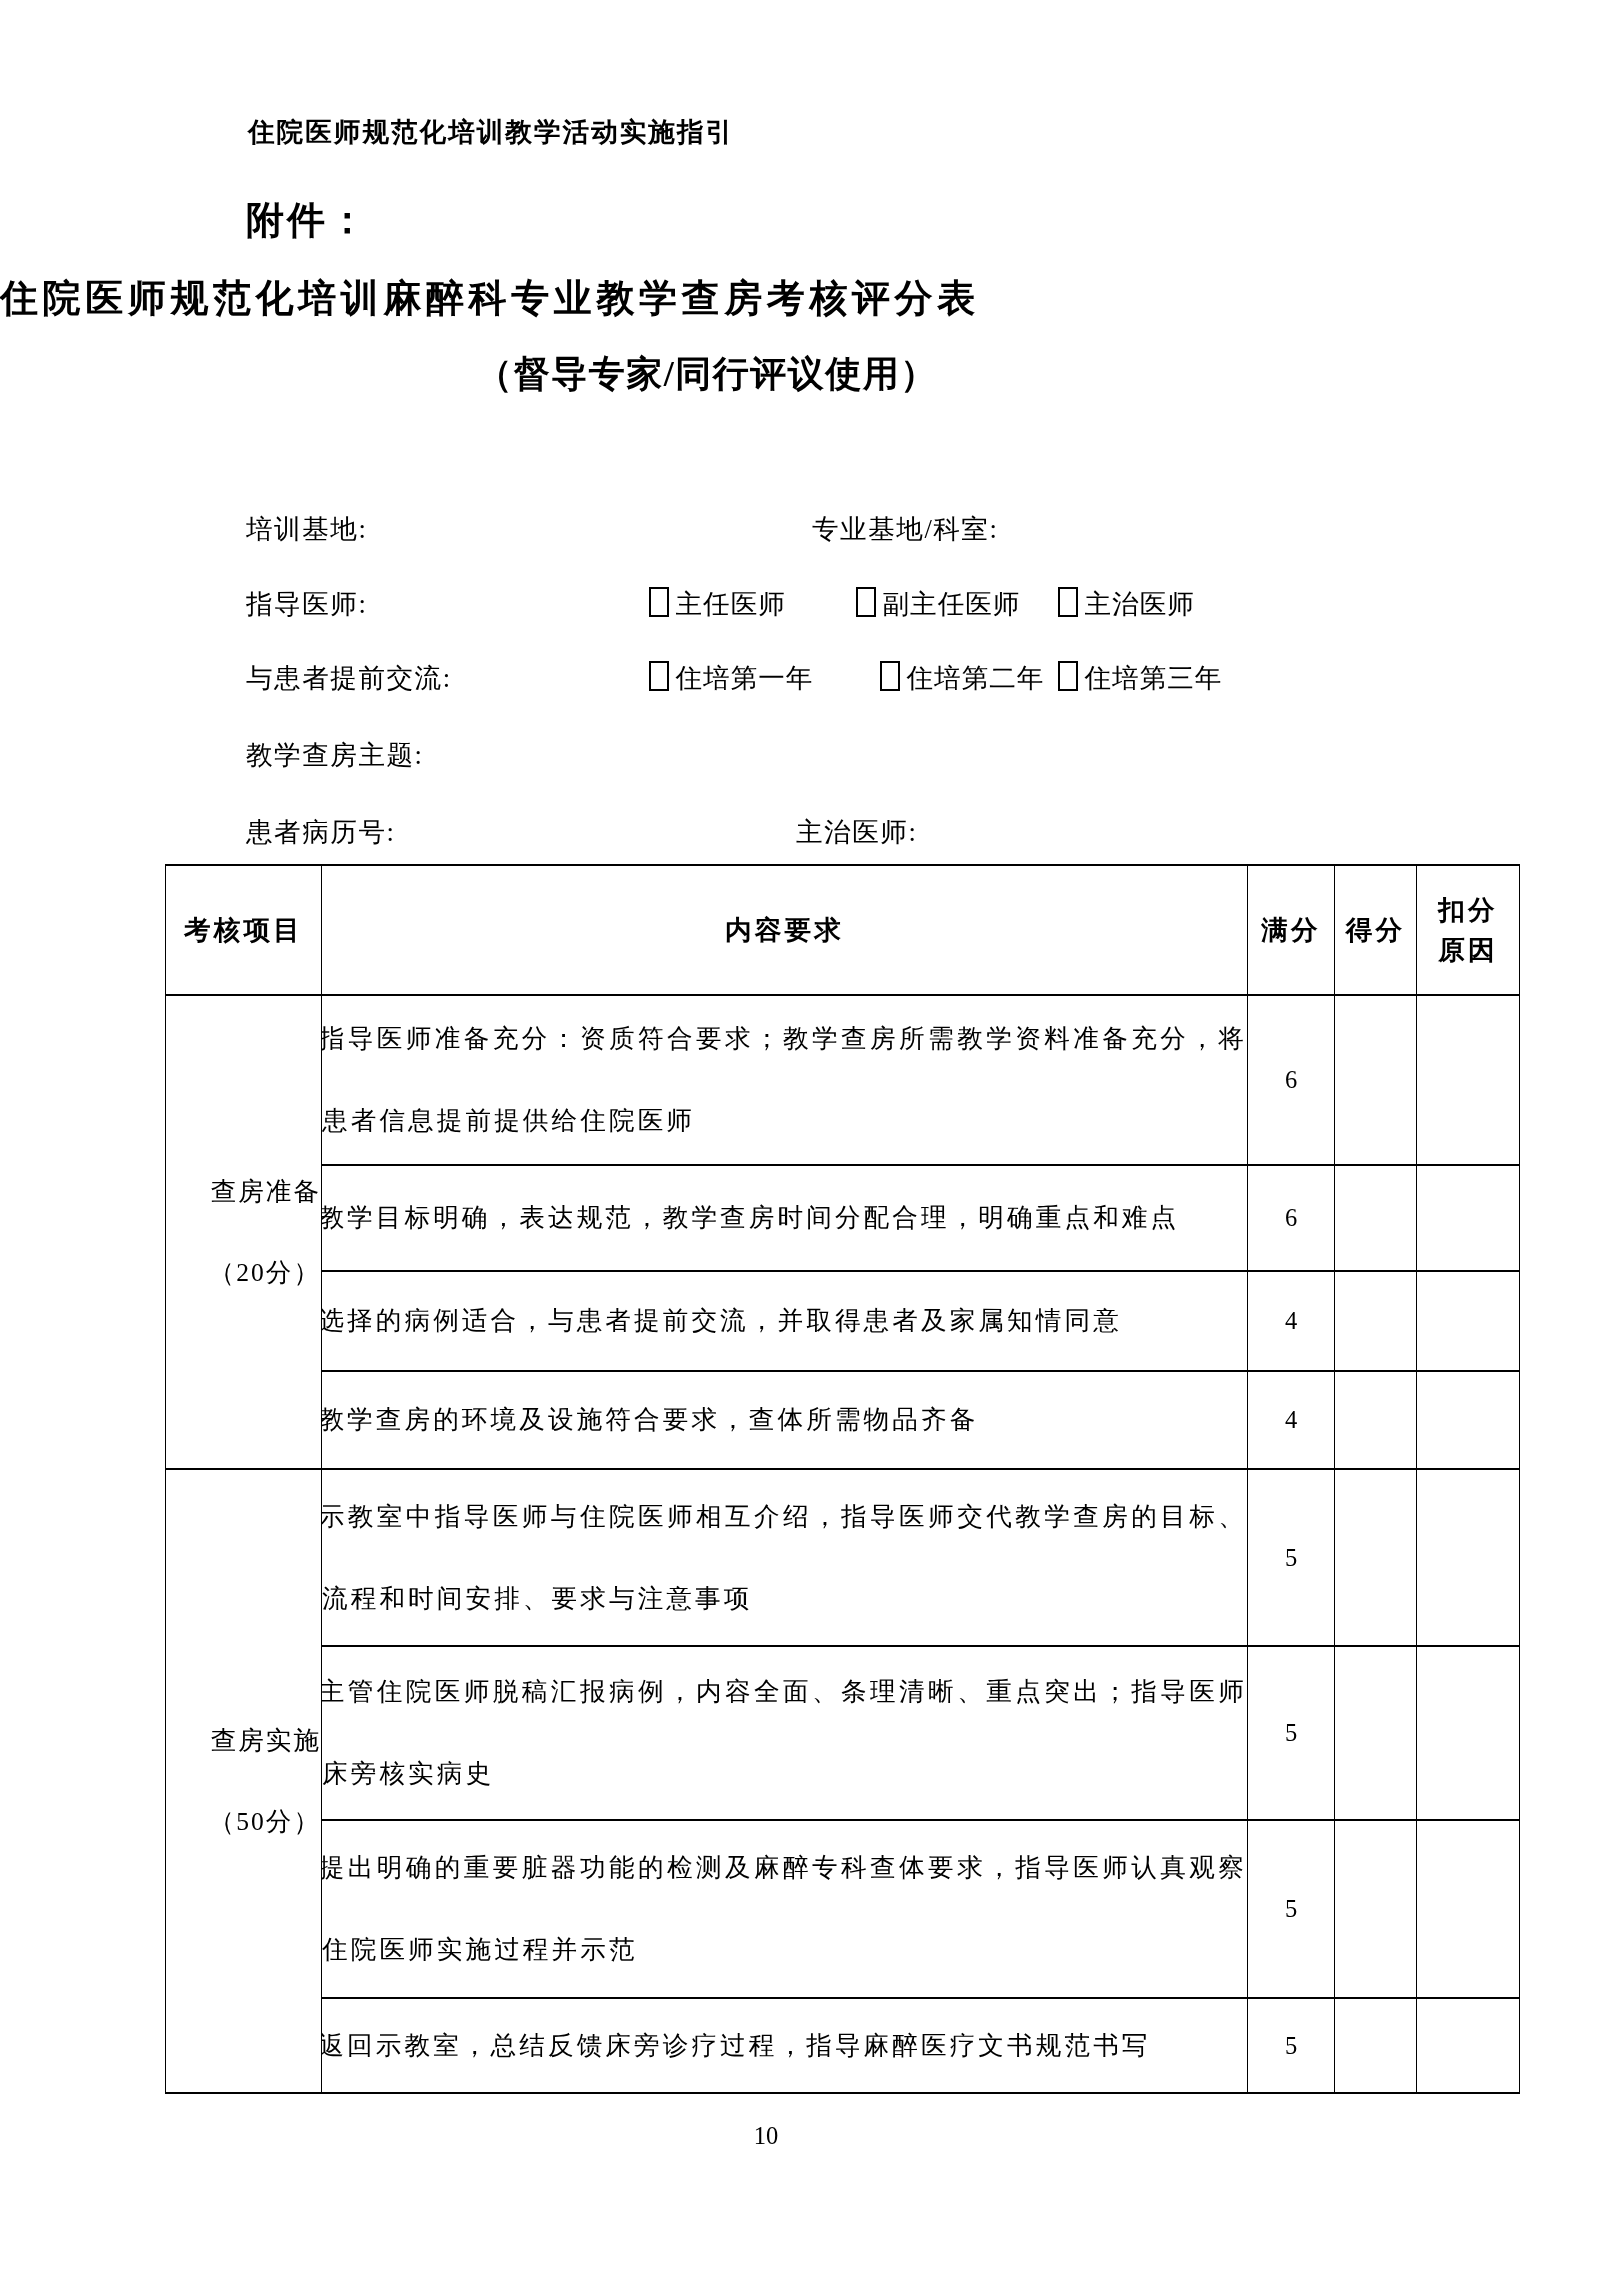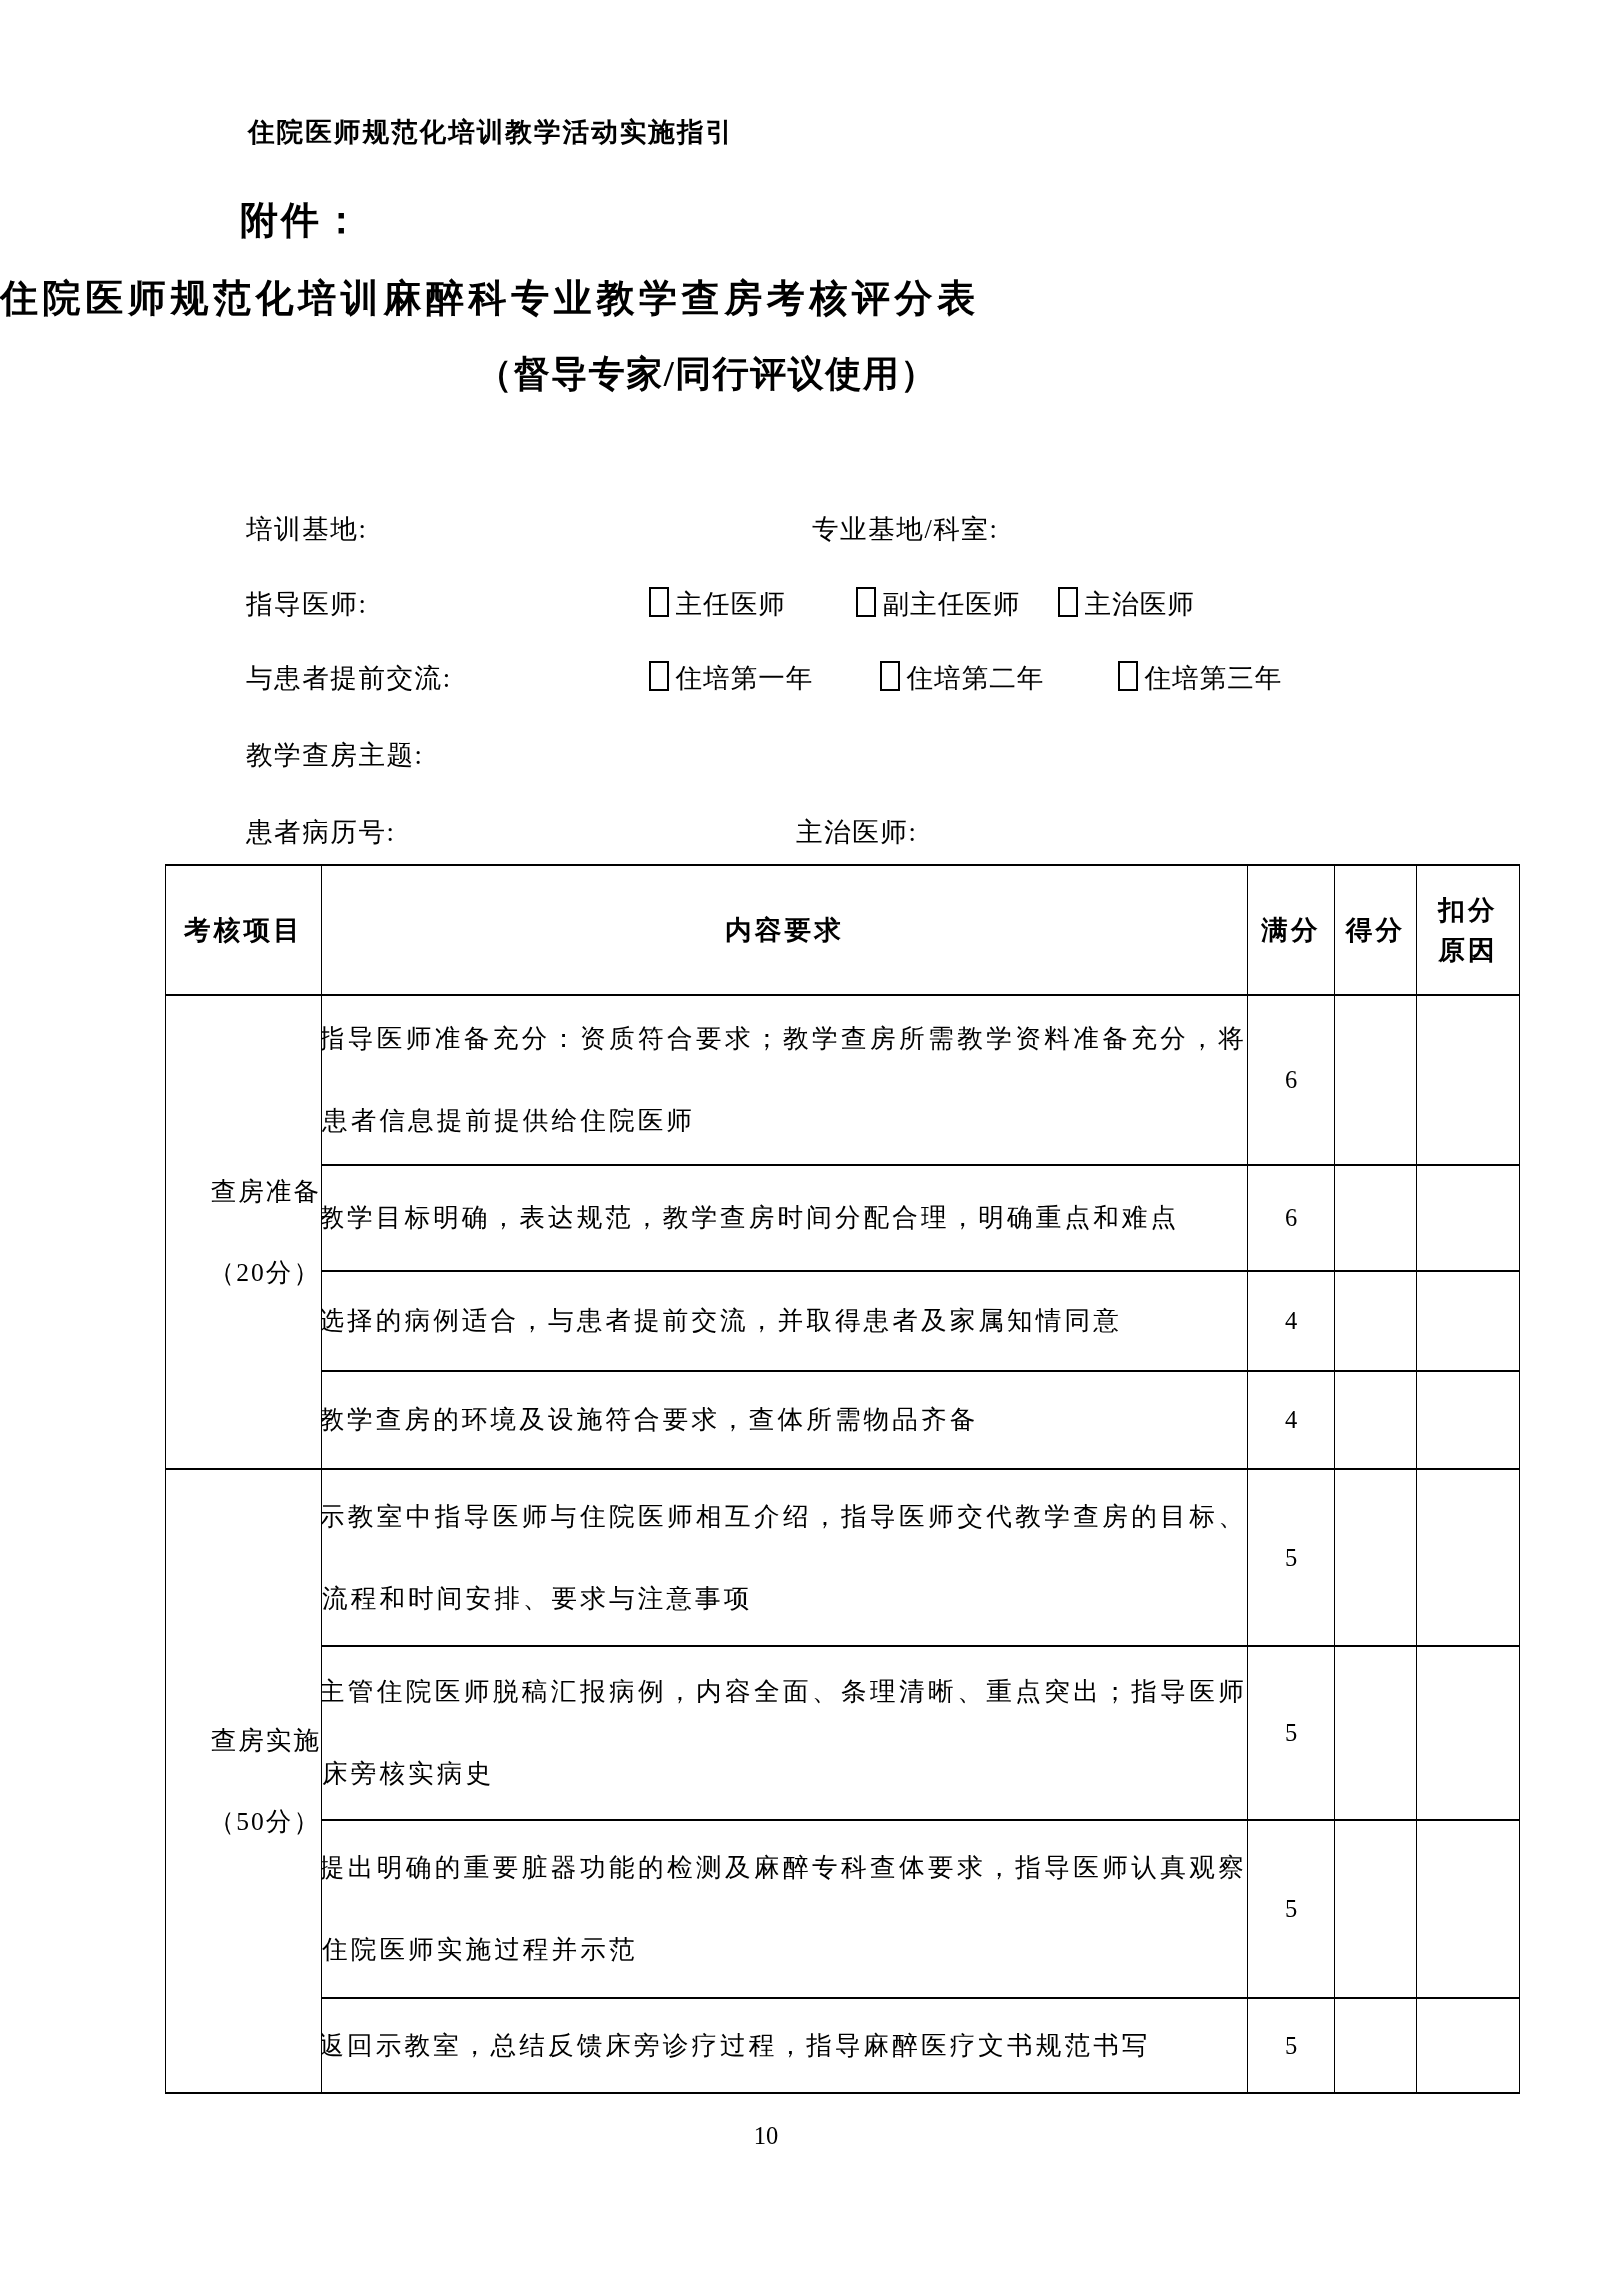--- a/index.html
+++ b/index.html
@@ -10,21 +10,21 @@
     position: relative; overflow: hidden;
   }
   .abs { position: absolute; }
 
   .running-header {
     left: 248px; top: 114px;
     font-size: 26.6px; font-weight: bold; letter-spacing: 2px;
     white-space: nowrap;
   }
   .attachment {
-    left: 240px; top: 195px;
+    left: 246px; top: 195px;
     font-size: 38px; font-weight: bold; letter-spacing: 3.1px;
     white-space: nowrap;
   }
   .doc-title {
     left: 0; top: 273px; width: 1622px; text-align: left;
     font-size: 38px; font-weight: bold; letter-spacing: 4.6px;
     white-space: nowrap;
   }
   .doc-subtitle {
     left: 0; top: 350px; width: 1414px; text-align: center;
@@ -103,21 +103,21 @@
     <span class="fl" style="left:246px">指导医师:</span>
     <span class="opt" style="left:649px"><span class="cbx"></span><span>主任医师</span></span>
     <span class="opt" style="left:856px"><span class="cbx"></span><span>副主任医师</span></span>
     <span class="opt" style="left:1058px"><span class="cbx"></span><span>主治医师</span></span>
   </div>
 
   <div class="form-row row3">
     <span class="fl" style="left:246px">与患者提前交流:</span>
     <span class="opt" style="left:649px"><span class="cbx"></span><span>住培第一年</span></span>
     <span class="opt" style="left:880px"><span class="cbx"></span><span>住培第二年</span></span>
-    <span class="opt" style="left:1118px"><span class="cbx"></span><span>住培第三年</span></span>
+    <span class="opt" style="left:1058px"><span class="cbx"></span><span>住培第三年</span></span>
   </div>
 
   <div class="form-row row4">
     <span class="fl" style="left:246px">教学查房主题:</span>
   </div>
 
   <div class="form-row row5">
     <span class="fl" style="left:246px">患者病历号:</span>
     <span class="fl" style="left:796px">主治医师:</span>
   </div>

